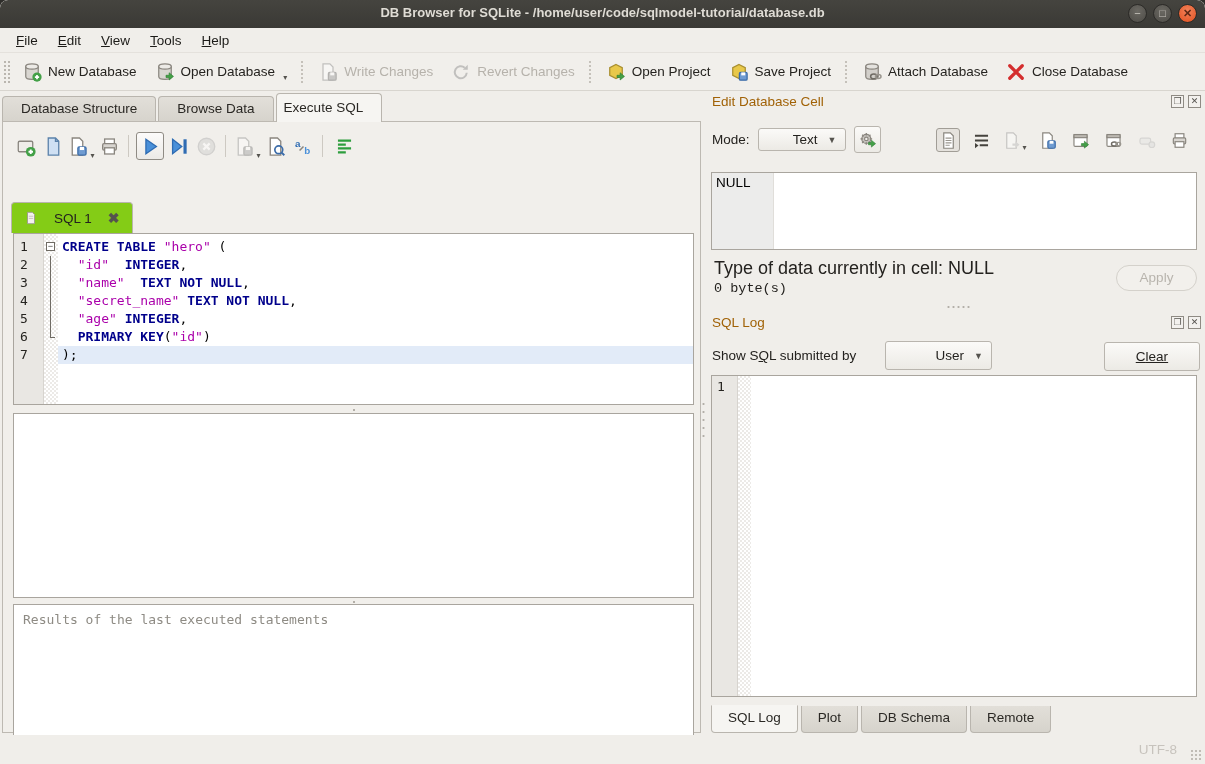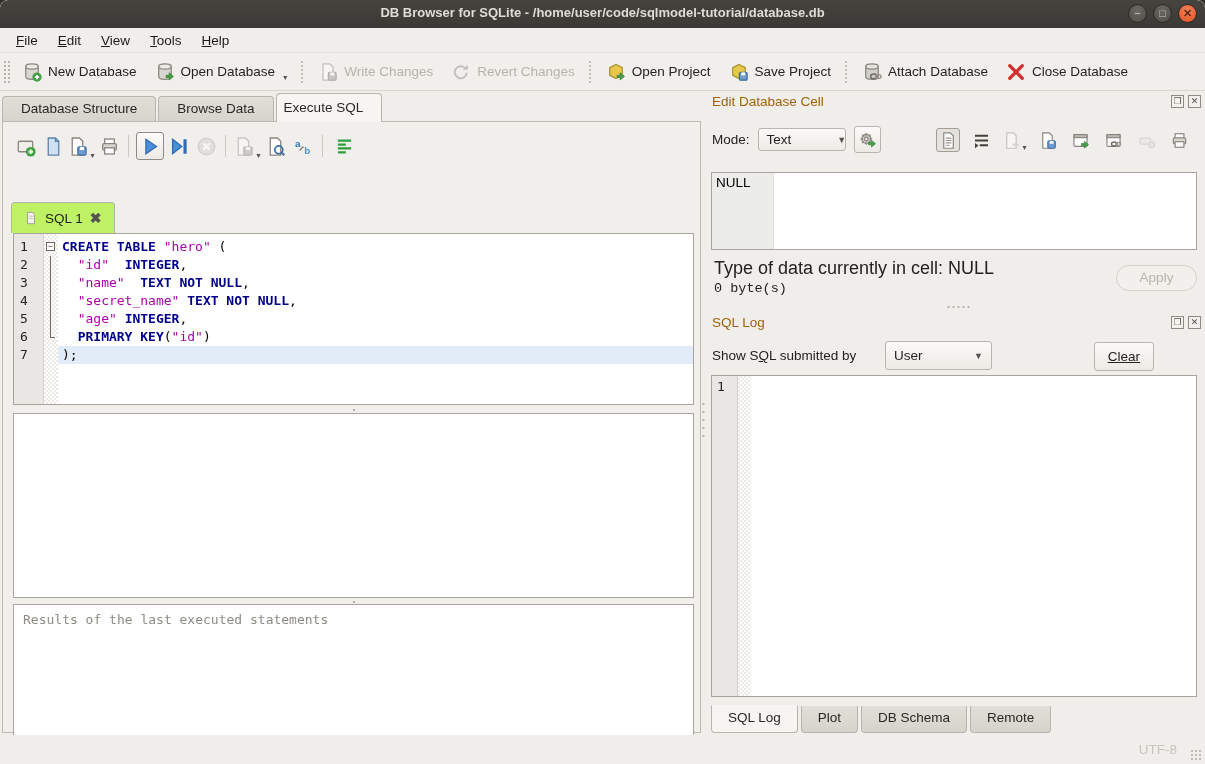--- a/index.html
+++ b/index.html
@@ -47,21 +47,21 @@
   .sq-btn.hovered { border:1px solid #8f8b84; background:linear-gradient(#fcfbfa,#eceae6); }
   .sq-btn.disabled { cursor:default; }
   .sq-btn.disabled .ic { filter:grayscale(1) opacity(.4); }
   .sq-sep { width:3px; height:22px; margin:0 5px; border-left:1px solid #cdc9c2; }
 
   
   .tooltip { position:absolute; left:170px; top:74px; height:23px; background:#ffffdc; border:1px solid #000; font-size:13.5px; color:#000; padding:2px 7px; z-index:50; white-space:nowrap; }
 
   
   .sqltab-bar { position:absolute; left:8px; top:78px; height:33px; display:flex; align-items:flex-end; }
-  .sqltab { display:flex; align-items:center; gap:7px; height:31px; padding:0 12px; background:#bef264; border:1px solid #b9b5ae; border-bottom:none; border-radius:4px 4px 0 0; font-size:13.5px; color:#24221f; cursor:pointer; }
+  .sqltab { display:flex; align-items:center; gap:16px; height:31px; padding:0 12px; background:#84cc16; border:1px solid #b9b5ae; border-bottom:none; border-radius:4px 4px 0 0; font-size:13.5px; color:#24221f; cursor:pointer; }
   .tab-close { color:#55534e; font-size:14px; font-weight:bold; cursor:pointer; }
 
   
   .editor { position:absolute; left:10px; top:111px; width:681px; height:172px; background:#fff; border:1px solid #a9a59e; display:flex; overflow:hidden; }
   .gutter { width:30px; background:#e9e7e3; border-right:1px solid #d7d4cf; font-family:"DejaVu Sans Mono",monospace; font-size:13px; color:#262420; padding:4px 0 0 6px; line-height:18px; }
   .foldcol { width:14px; background-image:conic-gradient(#eceae7 25%,#fff 0 50%,#eceae7 0 75%,#fff 0); background-size:4px 4px; position:relative; padding-top:4px; }
   .codecol { flex:1; font-family:"DejaVu Sans Mono",monospace; font-size:13px; line-height:18px; padding-top:4px; white-space:pre; }
   .cline { height:18px; padding-left:4px; }
   .cline.current { background:#e2ebf8; }
   .tok-kw { color:#00008b; font-weight:bold; }
@@ -74,38 +74,38 @@
   .hsplit { position:absolute; left:10px; width:681px; height:6px; background-image:radial-gradient(circle,#b3afa8 1px,transparent 1.2px); background-size:6px 4px; background-repeat:no-repeat; background-position:center; }
   .grid-panel { position:absolute; left:10px; top:291px; width:681px; height:185px; background:#fff; border:1px solid #a9a59e; }
   .results-panel { position:absolute; left:10px; top:482px; width:681px; height:153px; background:#fff; border:1px solid #a9a59e; font-family:"DejaVu Sans Mono",monospace; font-size:13px; color:#8e8b84; padding:7px 9px; }
 
   
   .dock-header { position:absolute; left:4px; font-size:13.5px; color:#a16207; }
   .dock-btns { position:absolute; right:4px; display:flex; gap:4px; }
   .dock-btn { width:13px; height:13px; border:1px solid #8f8b84; color:#55534e; font-size:9px; line-height:11px; text-align:center; background:#f3f1ee; cursor:pointer; }
   .mode-row { position:absolute; left:4px; top:36px; display:flex; align-items:center; gap:8px; }
   .label { font-size:13.5px; color:#24221f; }
-  .combo { display:flex; align-items:center; justify-content:space-between; background:linear-gradient(#fbfaf8,#eceae5); border:1px solid #b9b5ae; border-radius:3px; font-size:13.5px; color:#24221f; padding:3px 8px; cursor:pointer;gap:36px; }
+  .combo { display:flex; align-items:center; justify-content:flex-end; background:linear-gradient(#fbfaf8,#eceae5); border:1px solid #b9b5ae; border-radius:3px; font-size:13.5px; color:#24221f; padding:3px 8px; cursor:pointer; }
   .combo .caret { font-size:9px; color:#55534e; margin-left:10px; }
   .icon-btn { width:27px; height:27px; border:1px solid #b9b5ae; border-radius:3px; background:linear-gradient(#fbfaf8,#eceae5); display:flex; align-items:center; justify-content:center; cursor:pointer; }
   .cell-strip { position:absolute; left:228px; top:36px; width:266px; height:28px; display:flex; align-items:center; gap:9px; }
   .cs-btn { width:24px; height:24px; display:flex; align-items:center; justify-content:center; border-radius:3px; cursor:pointer; }
   .cs-btn.pressed { border:1px solid #a19d96; background:#e5e2dd; }
   .cs-btn.disabled .ic { filter:grayscale(1) opacity(.4); }
   .cs-btn .ic { width:19px; height:19px; }
   .cell-box { position:absolute; left:3px; top:82px; width:486px; height:78px; background:#fff; border:1px solid #a9a59e; }
   .cell-gutter { position:absolute; left:0; top:0; bottom:0; width:62px; background:#ececeb; border-right:1px solid #e0deda; }
   .cell-null { position:absolute; left:4px; top:2px; font-size:13.5px; color:#000; }
   .cell-info-line1 { position:absolute; left:6px; top:168px; font-size:18px; color:#24221f; }
   .cell-info-line2 { position:absolute; left:6px; top:191px; font-size:13.5px; color:#24221f;font-family:Liberation Mono, monospace; }
   .btn { background:linear-gradient(#fbfaf8,#eceae5); border:1px solid #b9b5ae; border-radius:3px; font-size:13.5px; color:#24221f; text-align:center; cursor:pointer; }
   .btn.disabled { color:#b8b4ad; background:#f2f0ec; border-color:#d4d1cb; cursor:default; }
   .apply-btn { position:absolute; left:408px; top:175px; width:81px; height:26px; line-height:24px;border-radius:13px; }
   .dots-h { position:absolute; left:238px; top:215px; width:26px; height:4px; background-image:radial-gradient(circle,#b3afa8 1px,transparent 1.2px); background-size:5px 4px; }
-  .clear-btn { position:absolute; left:386px; top:252px; width:60px; height:29px; line-height:27px;text-decoration:underline; }
+  .clear-btn { position:absolute; left:396px; top:252px; width:96px; height:29px; line-height:27px;text-decoration:underline; }
   .log-label { position:absolute; left:4px; top:258px; }
   .log-combo { position:absolute; left:177px; top:251px; width:107px; height:29px; }
   .log-box { position:absolute; left:3px; top:285px; width:486px; height:322px; background:#fff; border:1px solid #a9a59e; display:flex; overflow:hidden; }
   .log-gutter { width:26px; background:#e9e7e3; border-right:1px solid #d7d4cf; font-family:"DejaVu Sans Mono",monospace; font-size:13px; color:#262420; padding:3px 0 0 5px; }
   .log-fold { width:13px; background-image:conic-gradient(#eceae7 25%,#fff 0 50%,#eceae7 0 75%,#fff 0); background-size:4px 4px; }
 
   .bottom-tabs { position:absolute; left:3px; top:616px; height:27px; display:flex; }
   .btab { padding:4px 16px; font-size:13.5px; color:#2a2824; background:linear-gradient(#e2dfd9,#d6d3cc); border:1px solid #b9b5ae; border-radius:0 0 4px 4px; border-top:none; margin-right:3px; cursor:pointer; }
   .btab.active { background:#f6f5f2; border-top:1px solid #f6f5f2; margin-top:-1px; }
 

